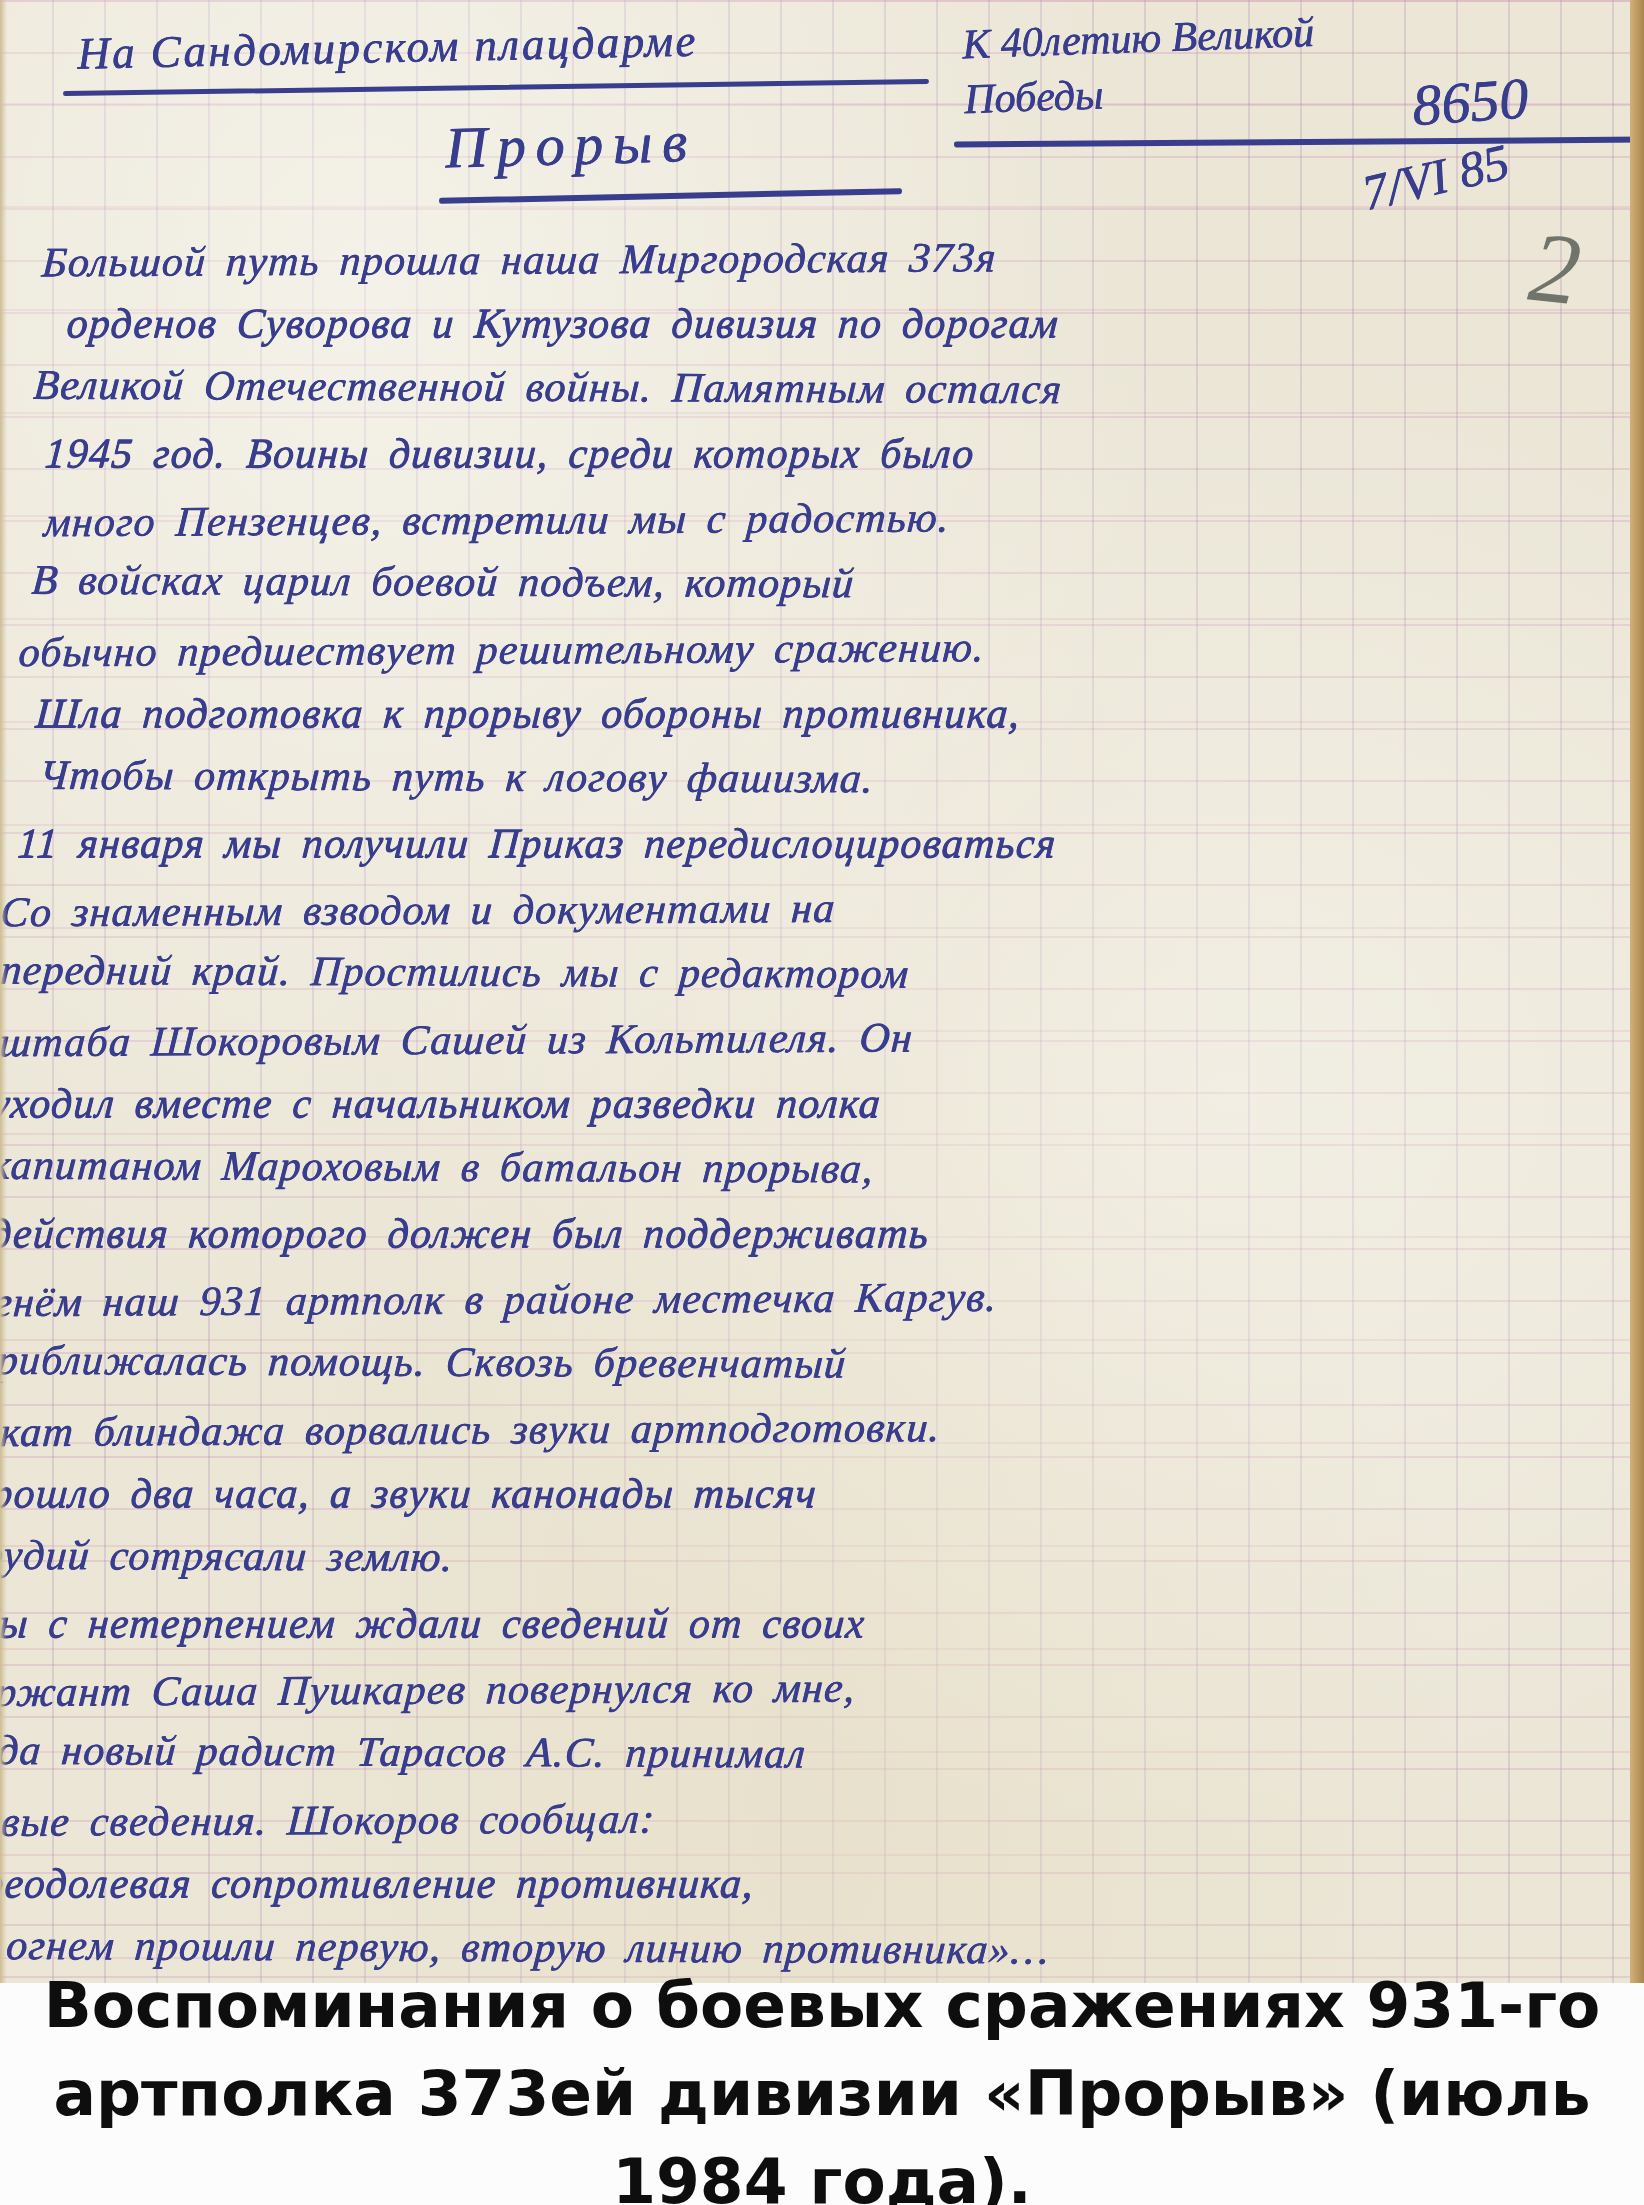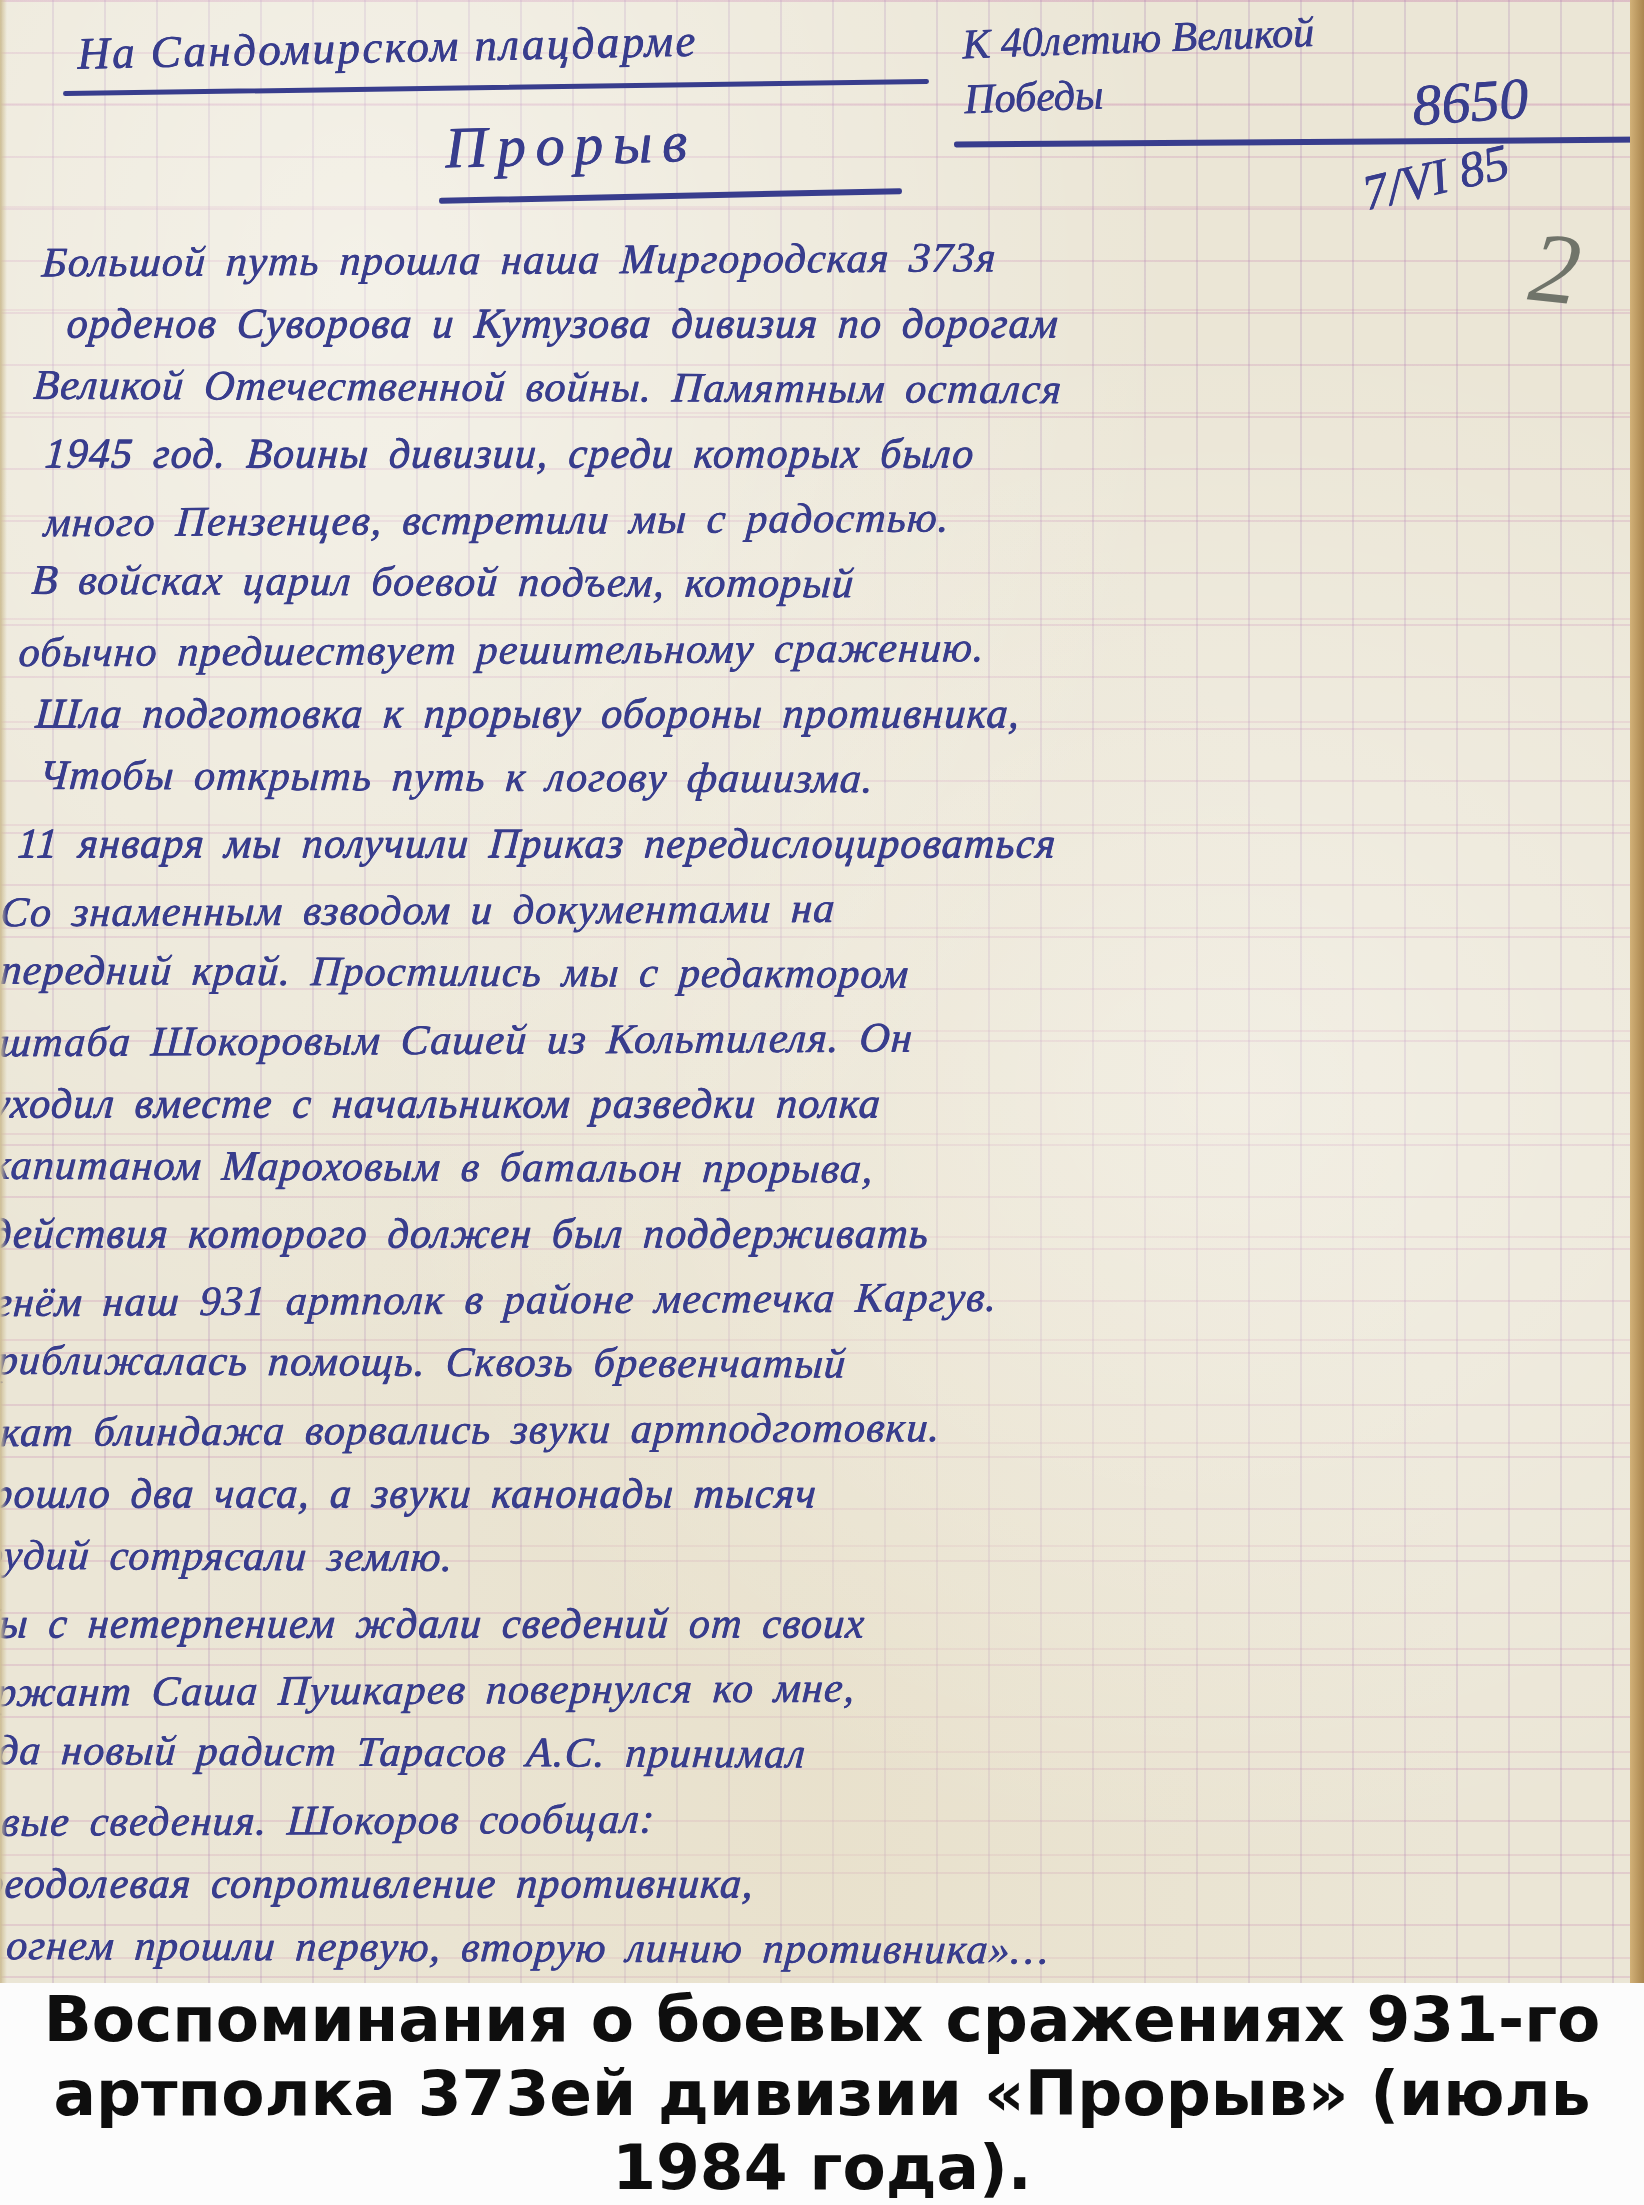--- a/index.html
+++ b/index.html
@@ -60,24 +60,24 @@
     transform:skewX(-4deg);transform-origin:0 0;
   }
   .ln{height:65px;font-size:42px;letter-spacing:1.2px;word-spacing:8px;}
   .ln:nth-child(odd){transform:rotate(-0.3deg);}
   .ln:nth-child(3n){transform:rotate(0.25deg);}
 
   
   .caption{
     position:absolute;left:0;top:1983px;width:1644px;height:222px;
     background:#fcfcfc;
-    display:flex;justify-content:center;
+    display:flex;align-items:center;justify-content:center;
     text-align:center;
     font-family:"DejaVu Sans","Liberation Sans",sans-serif;
-    font-weight:bold;font-size:63px;line-height:74px;color:#0e0e0e;
+    font-weight:bold;font-size:63px;line-height:88px;color:#0e0e0e;
     box-sizing:border-box;padding:0 9.7px;
   }
 </style>
 </head>
 <body>
 
 <div class="page">
 
   <div class="paper">
 

